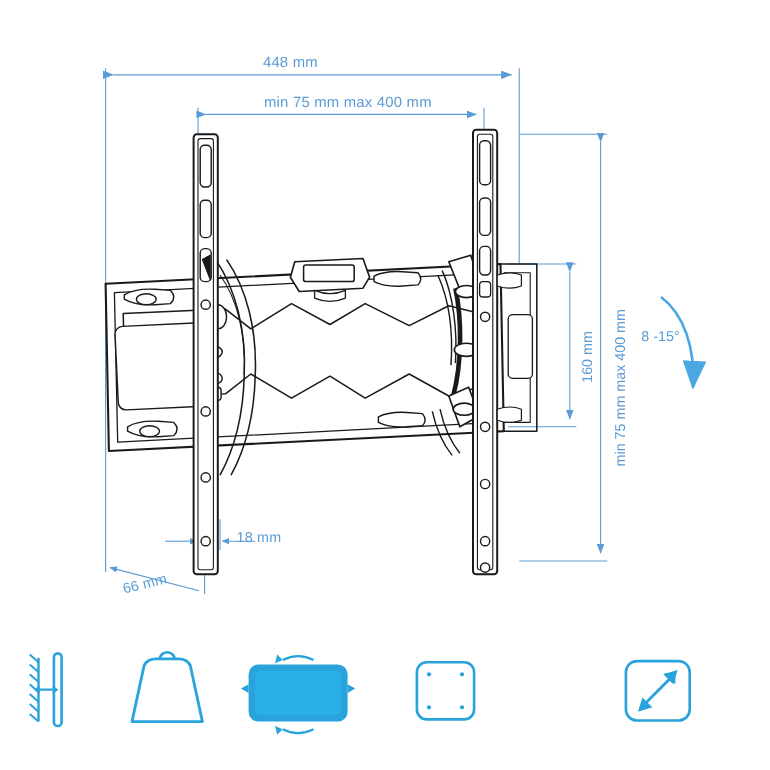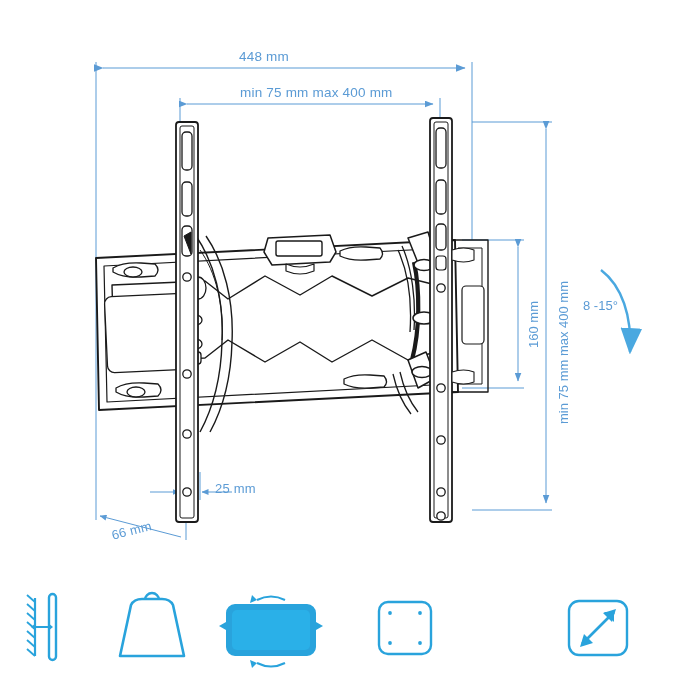--- a/index.html
+++ b/index.html
@@ -60,21 +60,21 @@
 
     <g>
       <path d="M601 270 C 622 286, 632 316, 630 352" stroke="#4aa8e0" stroke-width="2.4" fill="none" marker-end="url(#arBig)"></path>
     </g>
   </svg>
 
   <div class="dimtext big" style="left:239px;top:49px;">448 mm</div>
   <div class="dimtext big" style="left:240px;top:85px;">min 75 mm max 400 mm</div>
   <div class="vtext" style="left:556px;top:424px;transform:rotate(-90deg);">min 75 mm max 400 mm</div>
   <div class="vtext" style="left:526px;top:348px;transform:rotate(-90deg);">160 mm</div>
-  <div class="dimtext" style="left:215px;top:481px;">25 mm</div>
+  <div class="dimtext" style="left:215px;top:481px;">18 mm</div>
   <div class="dimtext" style="left:110px;top:528px;transform:rotate(-14deg);transform-origin:0 0;">66 mm</div>
   <div class="tilt-angle">8 -15°</div>
 
   <svg width="700" height="700" style="position:absolute;left:0;top:0">
     <g fill="#ffffff" stroke="#1a1a1a" stroke-width="1.6" stroke-linejoin="round">
 
       <g>
 
         <path d="M96 258 L455 240 L458 392 L99 410 Z" stroke-width="1.9"></path>
         <path d="M104 266 L448 248 L451 384 L107 402 Z" stroke-width="1.2" fill="none"></path>

